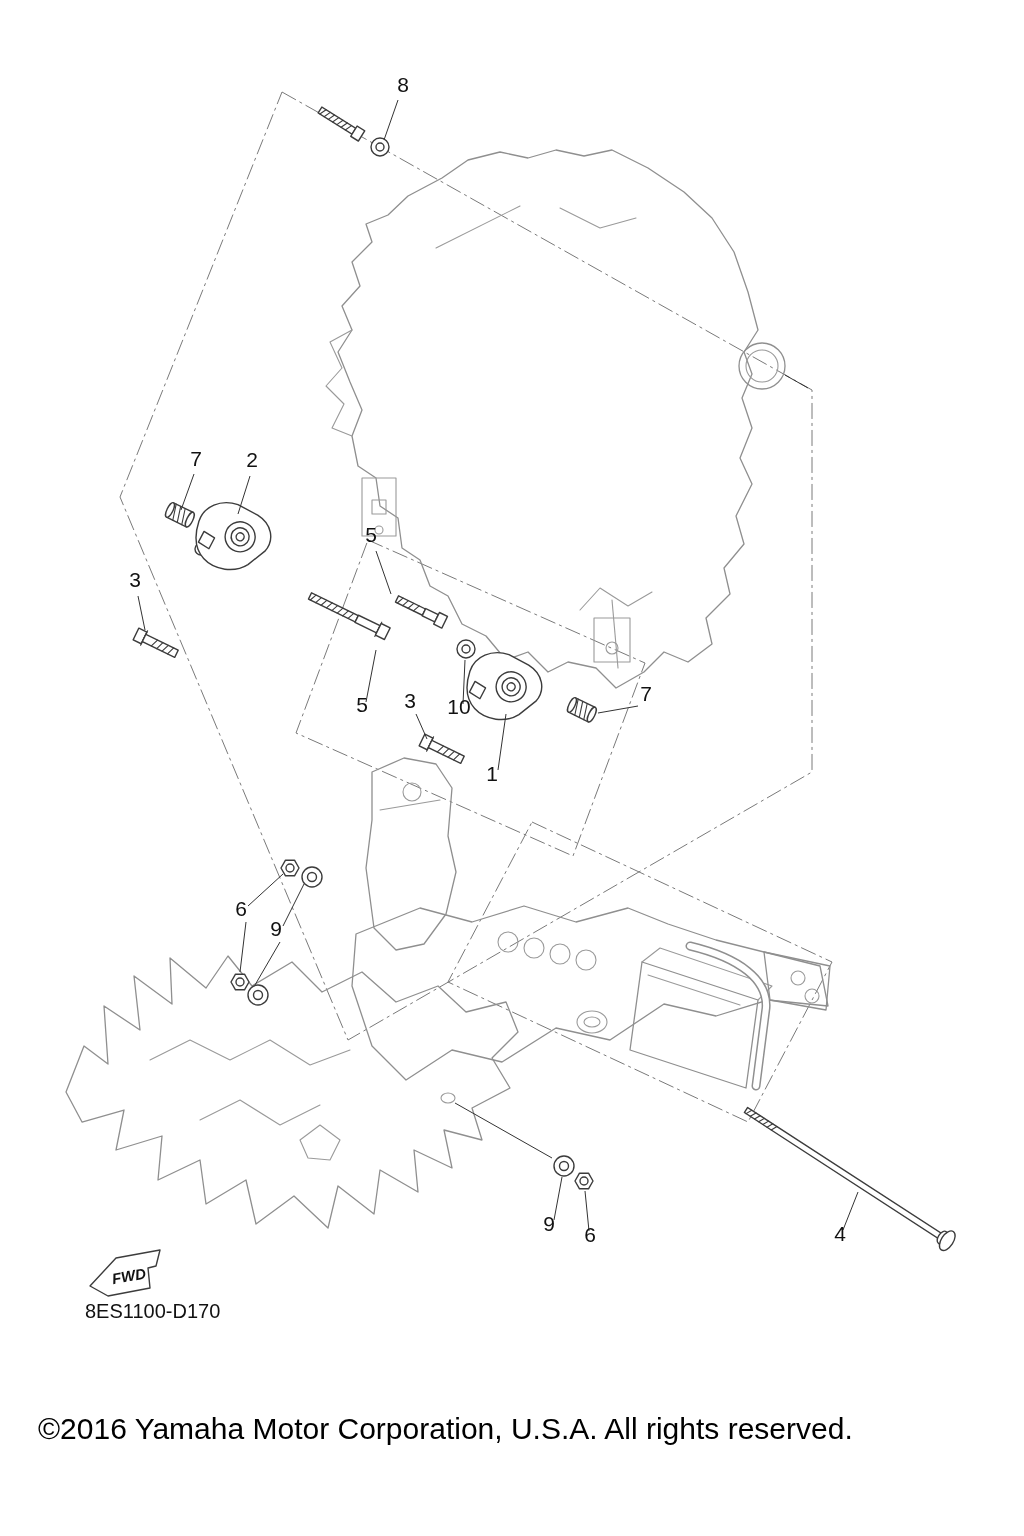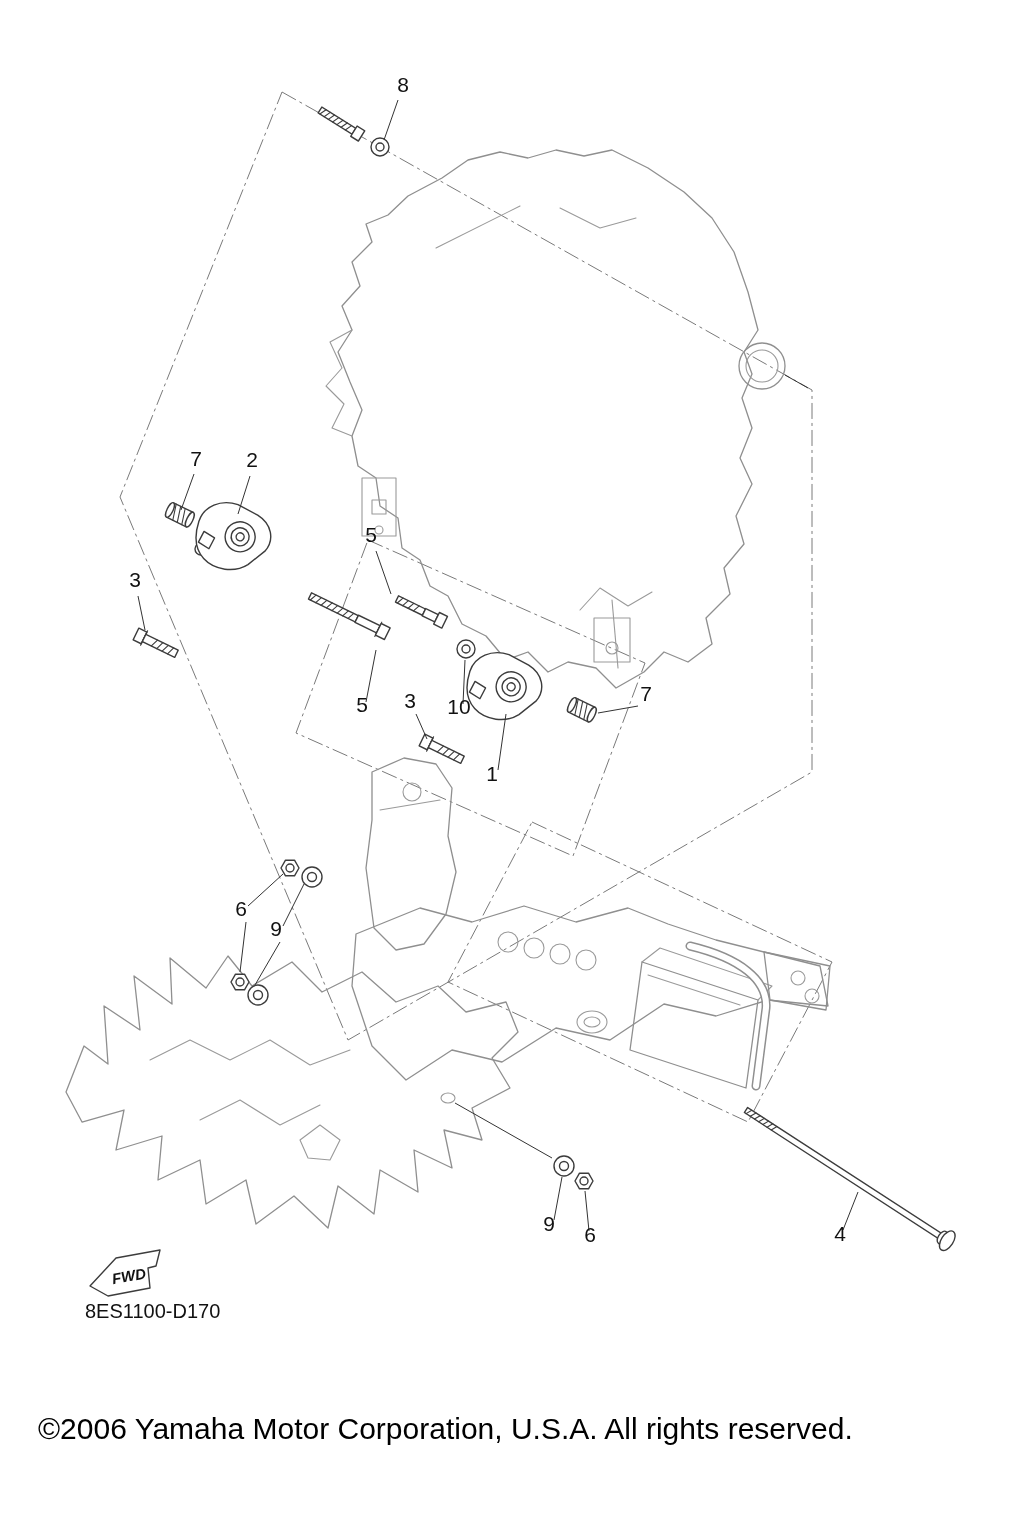--- a/index.html
+++ b/index.html
@@ -275,14 +275,14 @@
       </g>
 
     <g>
       <path class="part" d="M 90,1286 L 116,1258 L 160,1250 L 156,1266 L 148,1268 L 150,1288 L 108,1296 Z"></path>
       <text class="fwd-text" x="112" y="1282" transform="rotate(-10 125 1277)">FWD</text>
     </g>
 
     <text class="code" x="85" y="1318">8ES1100-D170</text>
   </svg>
 
-  <div class="copyright">©2006 Yamaha Motor Corporation, U.S.A. All rights reserved.</div>
+  <div class="copyright">©2016 Yamaha Motor Corporation, U.S.A. All rights reserved.</div>
 </div>
 
 </body></html>

